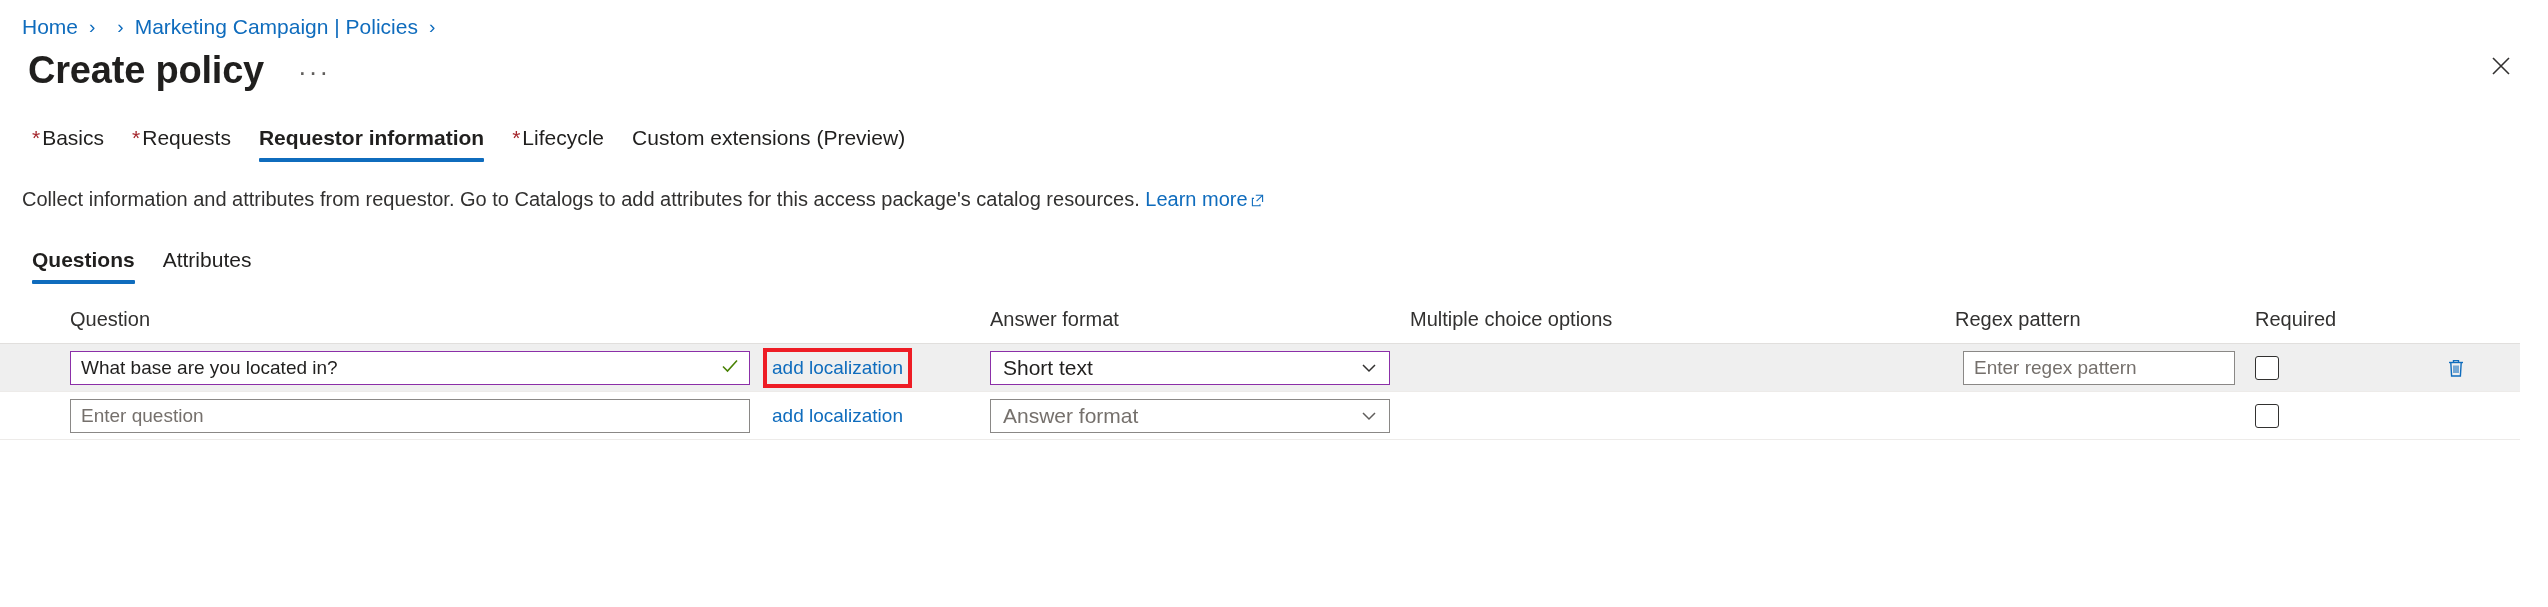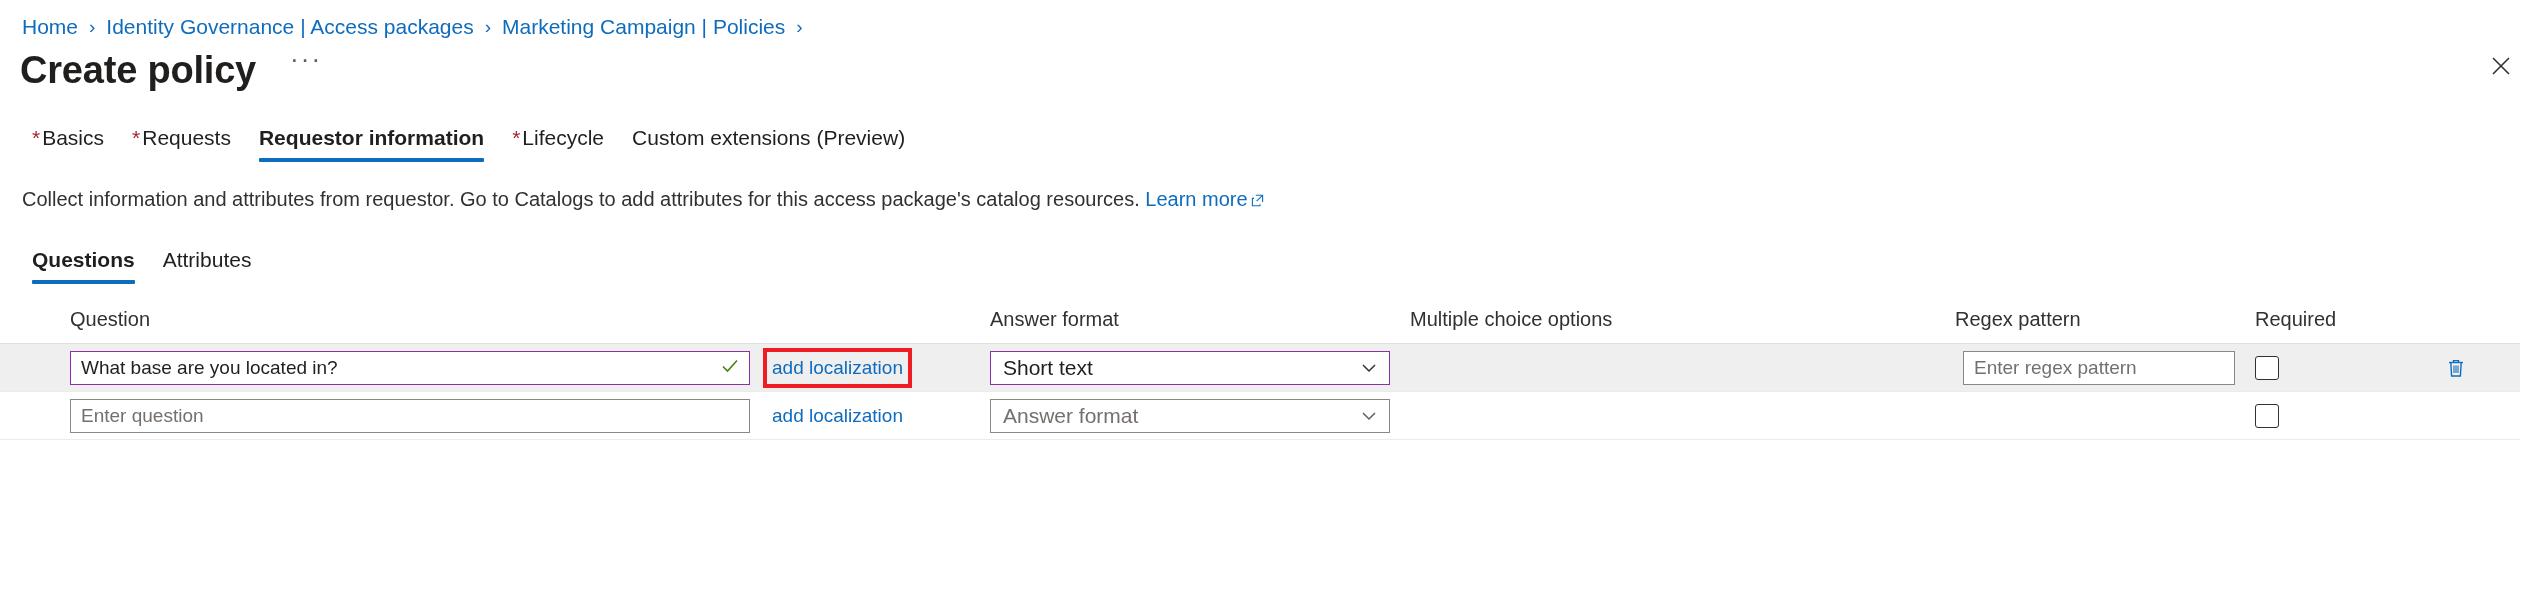--- a/index.html
+++ b/index.html
@@ -29,22 +29,22 @@
   .crumb-sep {
     color: #0f6cbd;
     margin: 0 11px;
     font-size: 19px;
     display: inline-block;
   }
 
   
   .title-row {
     display: flex;
-    align-items: flex-start;
-    padding: 14px 0 0 20px;
+    align-items: flex-end;
+    padding: 14px 0 0 28px;
     position: relative;
   }
   .page-title {
     font-size: 38px;
     font-weight: 600;
     color: #201f1e;
     letter-spacing: -0.2px;
     line-height: 1.05;
   }
   .more-btn {
@@ -254,21 +254,20 @@
     display: flex; align-items: center; justify-content: center;
     width: 32px; height: 32px;
   }
 </style>
 </head>
 <body>
 
 <div class="breadcrumb">
   <span class="crumb">Home</span>
   <span class="crumb-sep">›</span>
-  <span class="crumb">Identity Governance | Access packages</span>
   <span class="crumb-sep">›</span>
   <span class="crumb">Marketing Campaign | Policies</span>
   <span class="crumb-sep">›</span>
 </div>
 
 <div class="title-row">
   <span class="page-title">Create policy</span>
   <span class="more-btn">···</span>
   <span class="close-btn">
     <svg width="22" height="22" viewBox="0 0 22 22">

